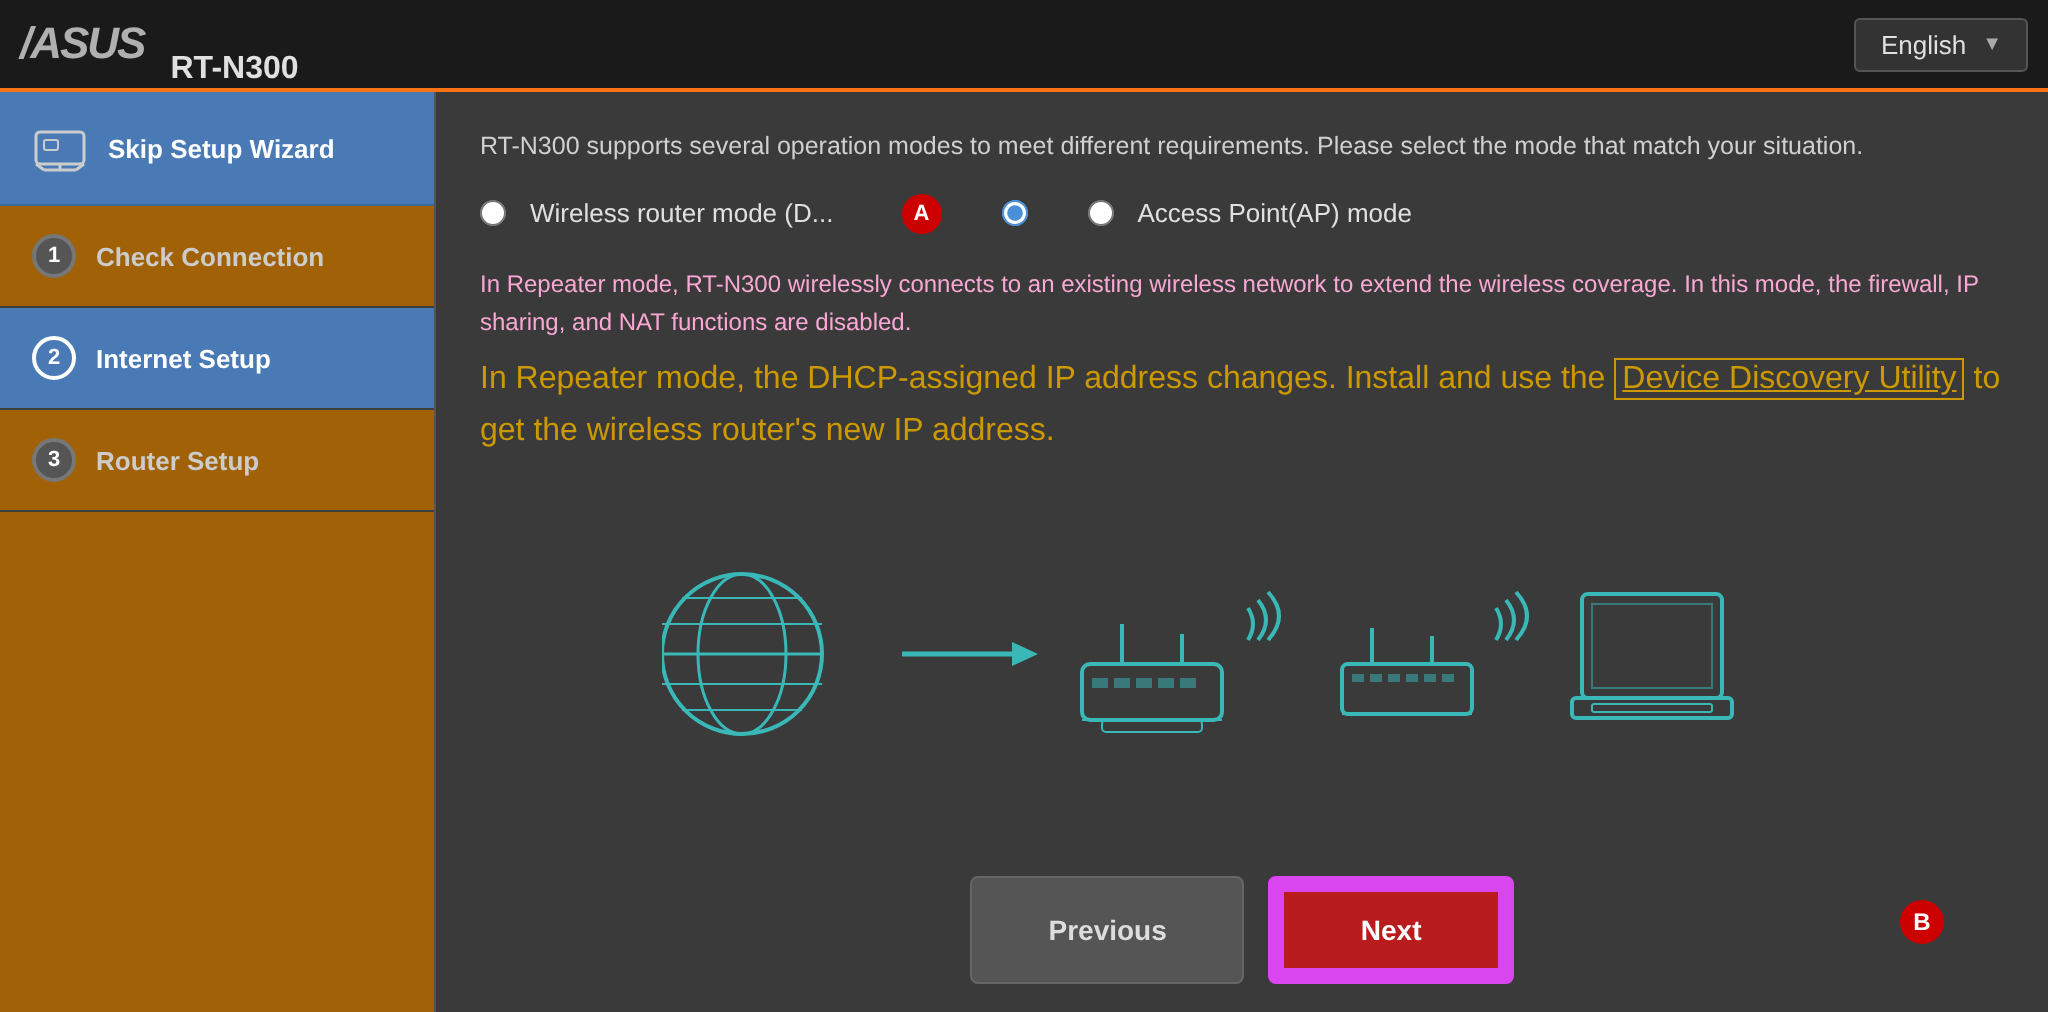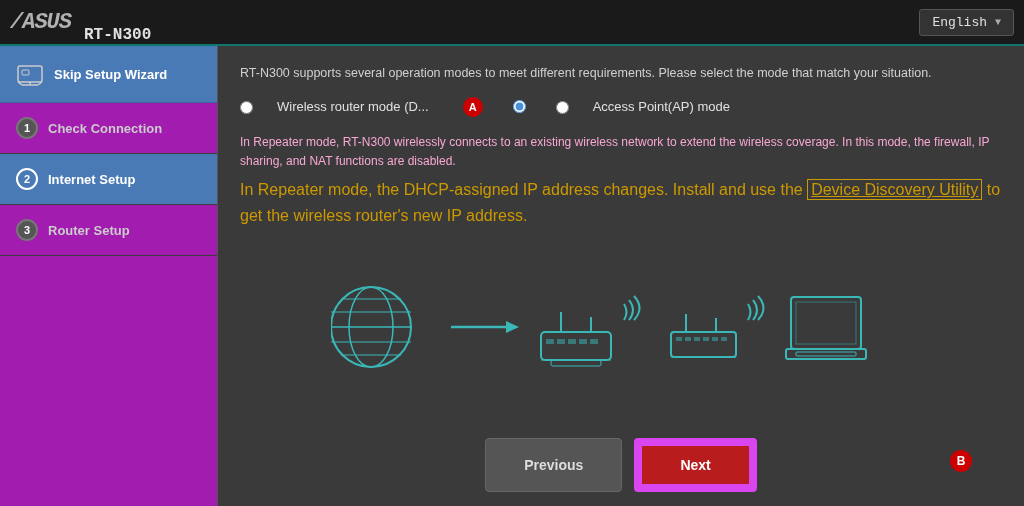--- a/index.html
+++ b/index.html
@@ -13,22 +13,21 @@
     }
 
     
     .header {
       background: #1a1a1a;
       height: 46px;
       display: flex;
       align-items: center;
       justify-content: space-between;
       padding: 0 10px;
-      border-bottom: 2px solid #0f766e;
-      font-family: Liberation Mono, monospace;
+      border-bottom: 2px solid #f97316;
     }
     .header-logo {
       display: flex;
       align-items: center;
       gap: 8px;
     }
     .asus-logo {
       color: #b0b0b0;
       font-size: 22px;
       font-weight: bold;
@@ -61,21 +60,21 @@
 
     
     .main-layout {
       display: flex;
       height: calc(506px - 46px);
     }
 
     
     .sidebar {
       width: 218px;
-      background: #a21caf;
+      background: #a16207;
       border-right: 1px solid #555;
       display: flex;
       flex-direction: column;
     }
     .skip-wizard {
       background: #4a7ab5;
       color: white;
       padding: 14px 16px;
       display: flex;
       align-items: center;
@@ -152,22 +151,22 @@
 
     
     .radio-group {
       display: flex;
       gap: 30px;
       margin-bottom: 16px;
       align-items: center;
     }
     .radio-option {
       display: flex;
-      align-items: flex-end;
-      gap: 24px;
+      align-items: center;
+      gap: 12px;
       color: #e0e0e0;
       font-size: 13px;
       cursor: pointer;
     }
     .radio-option input[type="radio"] {
       cursor: pointer;
       accent-color: #4a90d9;
     }
     .radio-option.selected {
       color: white;

